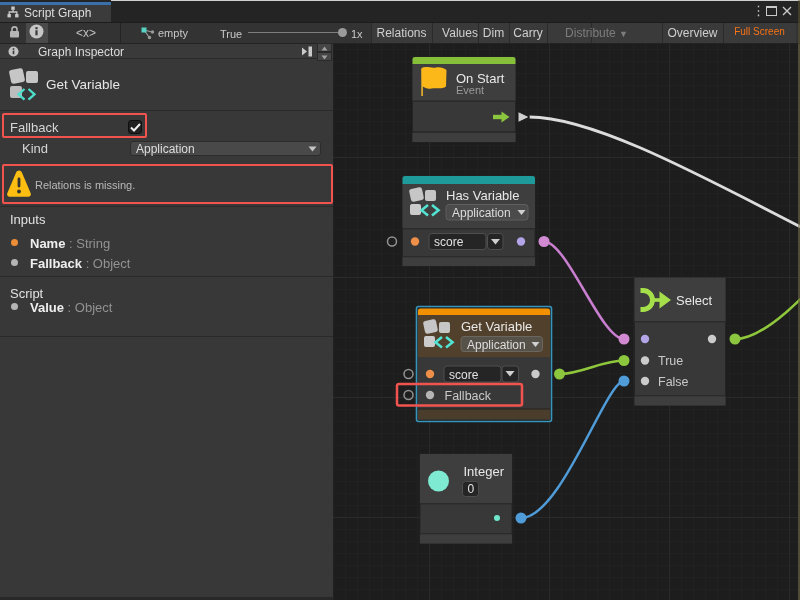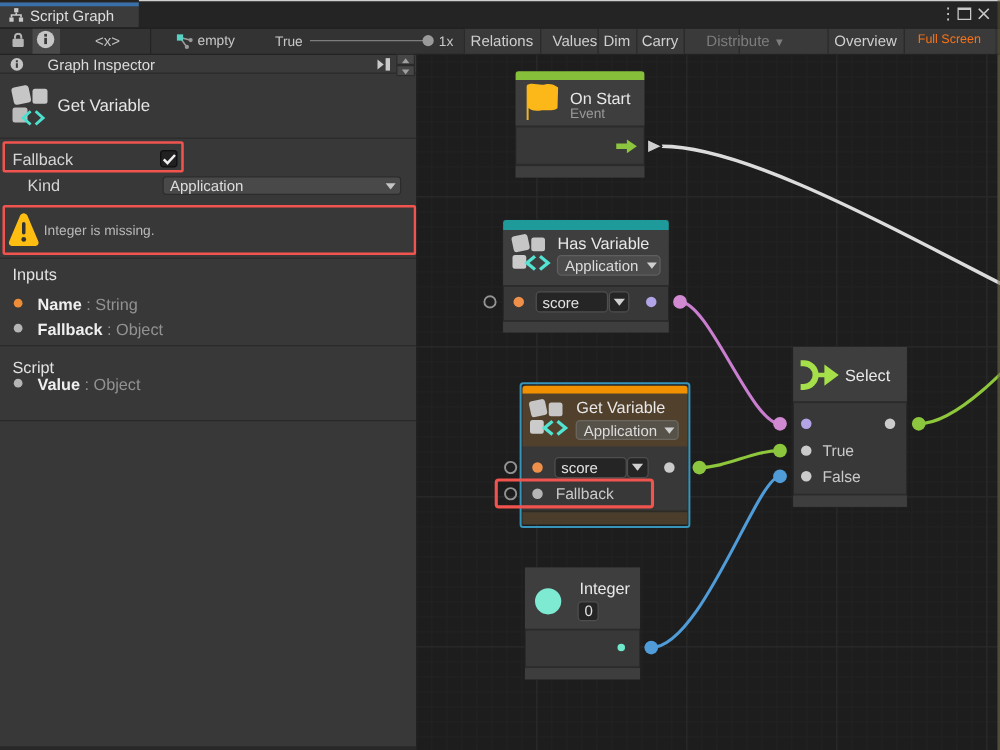--- a/index.html
+++ b/index.html
@@ -128,21 +128,21 @@
   <svg class="abs" style="left:308px;top:146px;" width="9" height="6" viewBox="0 0 9 6">
       <path d="M0.5 0.5 L4.5 5.5 L8.5 0.5 Z" fill="#c5c5c5"></path>
     </svg>
 
   <div class="abs" style="left:2px;top:164px;width:331px;height:40px;border:2px solid #f1544f;border-radius:2px;"></div>
   <svg class="abs" style="left:6px;top:169px;" width="26" height="29" viewBox="0 0 26 29">
     <path d="M13 1.5 C14.2 1.5 15.2 2.2 15.9 3.4 L24.6 24 C25.5 26 24.2 27.8 22 27.8 L4 27.8 C1.8 27.8 0.5 26 1.4 24 L10.1 3.4 C10.8 2.2 11.8 1.5 13 1.5 Z" fill="#fdbe11"></path>
     <rect x="11.6" y="8.5" width="2.8" height="10" rx="1.4" fill="#333333"></rect>
     <circle cx="13" cy="22.5" r="1.9" fill="#333333"></circle>
   </svg>
-  <div class="abs" style="left:35px;top:179px;font-size:11px;color:#b9b9b9;">Integer is missing.</div>
+  <div class="abs" style="left:35px;top:179px;font-size:11px;color:#b9b9b9;">Relations is missing.</div>
 
   <div class="abs" style="left:0;top:206px;width:333px;height:1px;background:#2a2a2a;"></div>
   <div class="abs" style="left:10px;top:212px;font-size:13px;color:#e2e2e2;">Inputs</div>
   <div class="abs" style="left:11px;top:239px;width:7px;height:7px;border-radius:50%;background:#ee8d37;"></div>
   <div class="abs" style="left:30px;top:236px;font-size:13px;color:#929292;"><b style="color:#efefef;">Name</b> : String</div>
   <div class="abs" style="left:11px;top:259px;width:7px;height:7px;border-radius:50%;background:#b5b5b5;"></div>
   <div class="abs" style="left:30px;top:256px;font-size:13px;color:#929292;"><b style="color:#efefef;">Fallback</b> : Object</div>
   <div class="abs" style="left:0;top:276px;width:333px;height:1px;background:#2a2a2a;"></div>
   <div class="abs" style="left:10px;top:286px;font-size:13px;color:#e2e2e2;">Script</div>
   <div class="abs" style="left:11px;top:303px;width:7px;height:7px;border-radius:50%;background:#b5b5b5;"></div>

